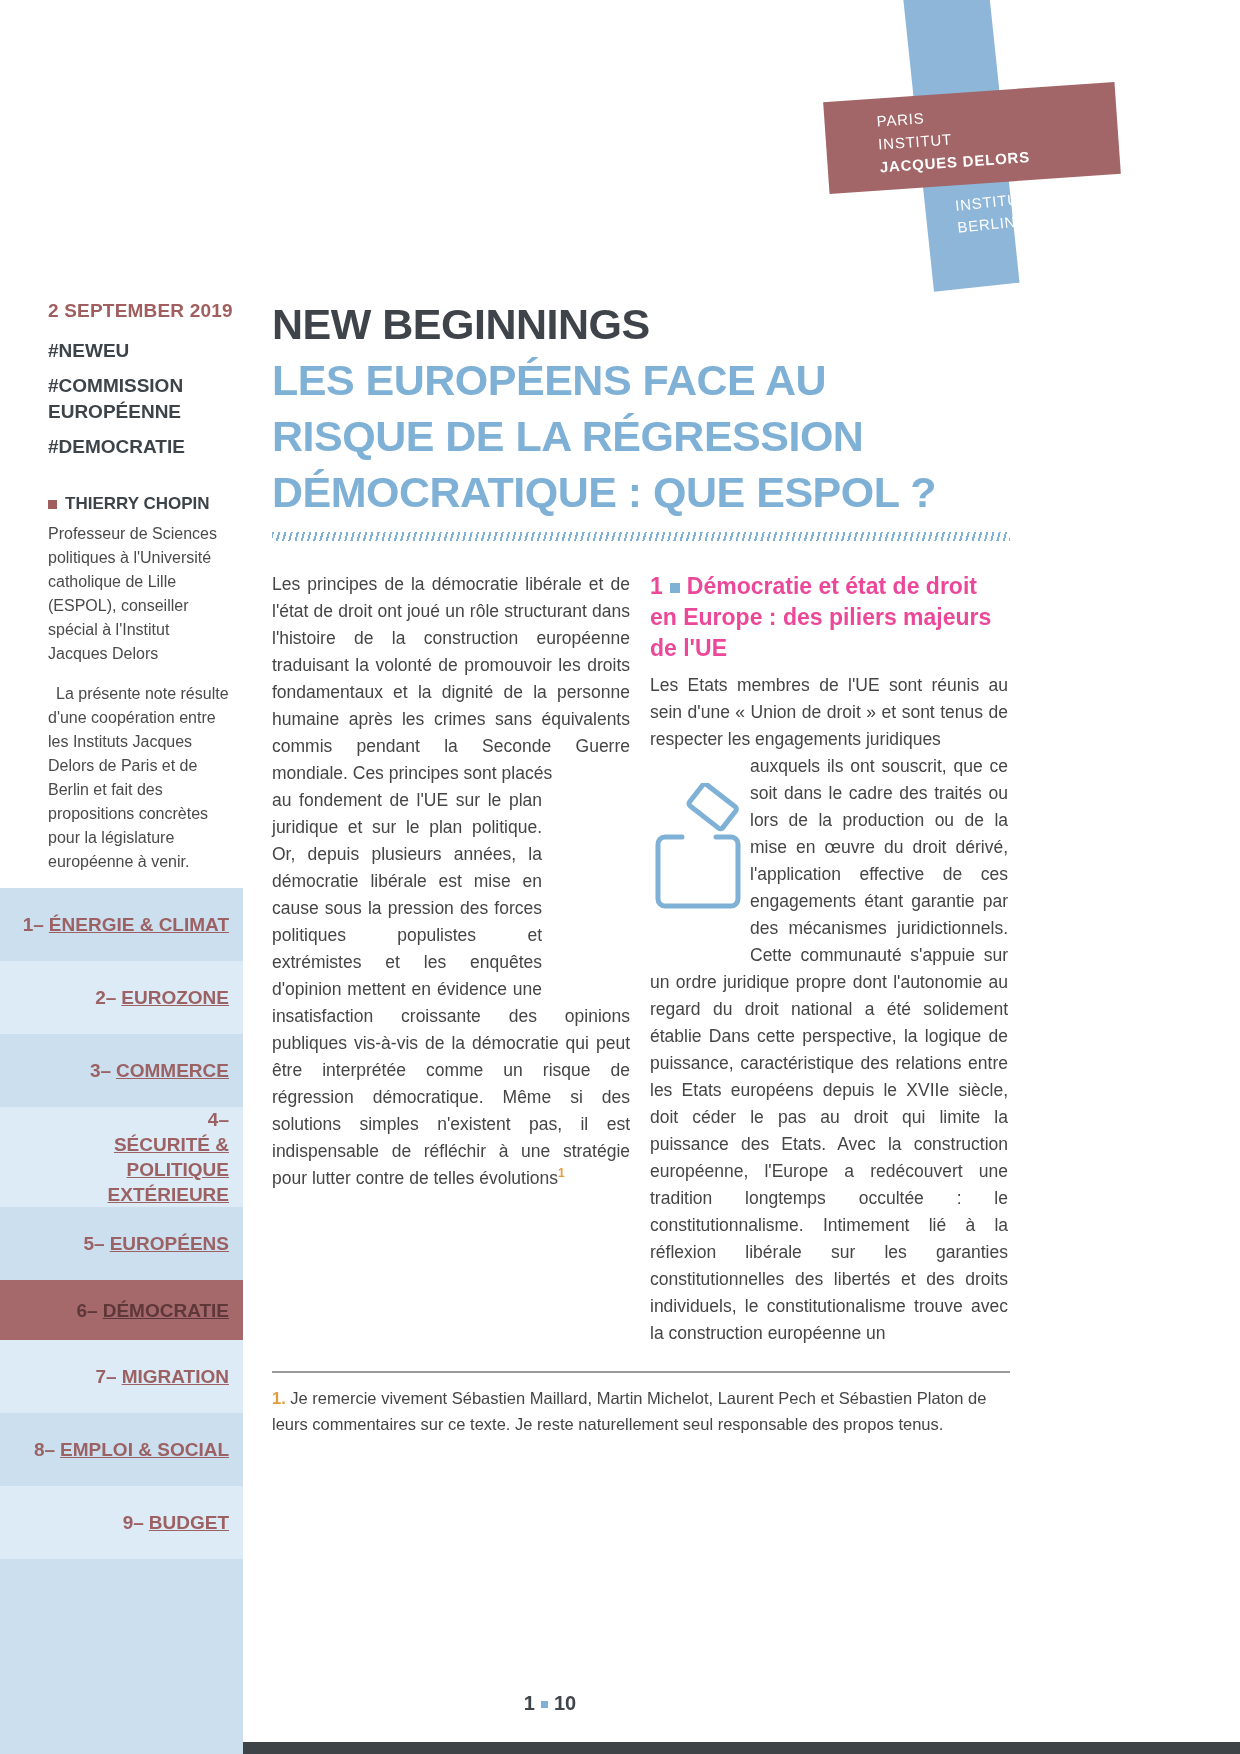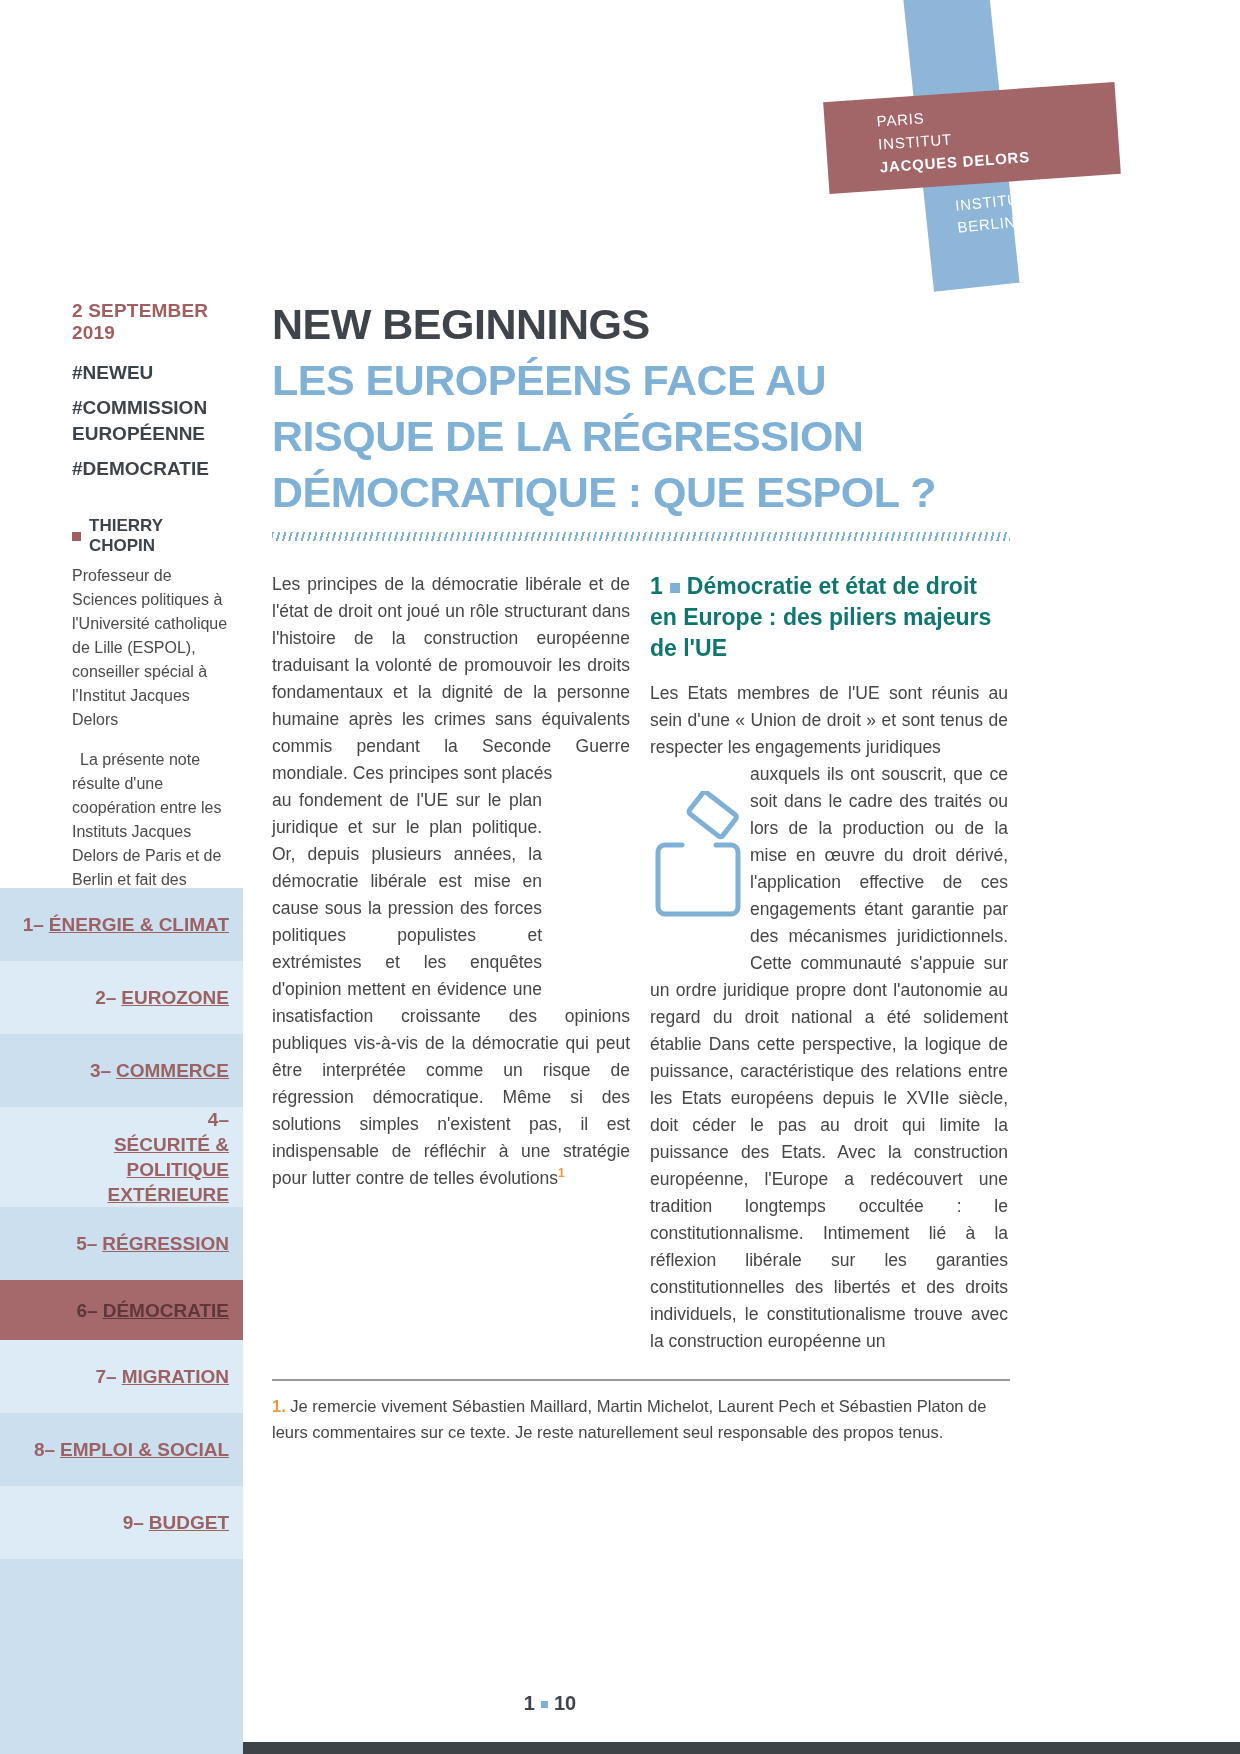--- a/index.html
+++ b/index.html
@@ -4,21 +4,21 @@
 <style>
   * { box-sizing: border-box; }
   html,body { margin:0; padding:0; }
   body { font-family: "Liberation Sans", "DejaVu Sans", sans-serif; background:#888; }
   .page {
     position:relative; width:1240px; height:1754px; margin:0 auto;
     background:#ffffff; overflow:hidden;
   }
 
   
-  .sidebar { position:absolute; left:0; top:0; width:243px; height:100%;padding-left:24px; }
+  .sidebar { position:absolute; left:0; top:0; width:243px; height:100%; }
   .sidebar-top { padding:300px 10px 0 48px; }
   .sb-date { color:#a05e5e; font-weight:bold; font-size:19px; letter-spacing:.2px; margin-bottom:16px; }
   .sb-hashtag { color:#3d4449; font-weight:bold; font-size:19px; line-height:26px; margin-bottom:9px; }
   .sb-author { margin-top:34px; display:flex; align-items:center; gap:8px; }
   .sq { display:inline-block; background:#7fb0d6; }
   .sq.maroon { background:#a05e5e; width:9px; height:9px; flex:0 0 9px; }
   .sb-author-name { color:#3d4449; font-weight:bold; font-size:17px; }
   .sb-bio { color:#4a4a4a; font-size:16px; line-height:24px; margin:8px 0 0 0; }
   .sb-note { color:#4a4a4a; font-size:16px; line-height:24px; margin:16px 0 0 0; text-indent:8px; }
 
@@ -58,21 +58,21 @@
     background:repeating-linear-gradient(105deg, #7fb0d6 0 2px, rgba(0,0,0,0) 2px 6px);
   }
 
   .columns { margin-top:30px; display:flex; gap:20px; }
   .col { width:358px; font-size:17.5px; line-height:27px; color:#454545; text-align:justify; }
   .col p { margin:0; }
 
   .spacer-right { float:right; width:88px; height:215px; }
   .icon-holder { float:left; width:100px; height:214px; padding-top:30px; }
 
-  .sec-heading { margin:0 0 16px 0; font-size:23px; line-height:31px; font-weight:bold; color:#0f766e; text-align:left; }
+  .sec-heading { margin:0 0 8px 0; font-size:23px; line-height:31px; font-weight:bold; color:#ec4899; text-align:left; }
   .sq.blue-mid { width:10px; height:10px; margin:0 7px 0 7px; vertical-align:1px; }
 
   .fn-ref { color:#e59a3c; font-weight:bold; font-size:12px; vertical-align:super; line-height:0; text-decoration:none; }
 
   .footnote-block { margin-top:24px; width:738px; }
   .fn-rule { border:0; border-top:2px solid #9a9a9a; margin:0 0 12px 0; }
   .footnote-text { margin:0; font-size:16.5px; line-height:26px; color:#454545; text-align:left; }
   .fn-marker { color:#e59a3c; font-weight:bold; }
 
   .pagefooter {
@@ -114,21 +114,21 @@
       <a class="nav-item shade-a" href="#">
         <span class="num">3–</span>
         <span class="lbl">COMMERCE</span>
       </a>
       <a class="nav-item tall shade-b" href="#">
         <span class="num">4–</span>
         <span class="lbl">SÉCURITÉ &amp; POLITIQUE EXTÉRIEURE</span>
       </a>
       <a class="nav-item shade-a" href="#">
         <span class="num">5–</span>
-        <span class="lbl">RÉGRESSION</span>
+        <span class="lbl">EUROPÉENS</span>
       </a>
       <a class="nav-item short active" href="#">
         <span class="num">6–</span>
         <span class="lbl">DÉMOCRATIE</span>
       </a>
       <a class="nav-item shade-b" href="#">
         <span class="num">7–</span>
         <span class="lbl">MIGRATION</span>
       </a>
       <a class="nav-item shade-a" href="#">

